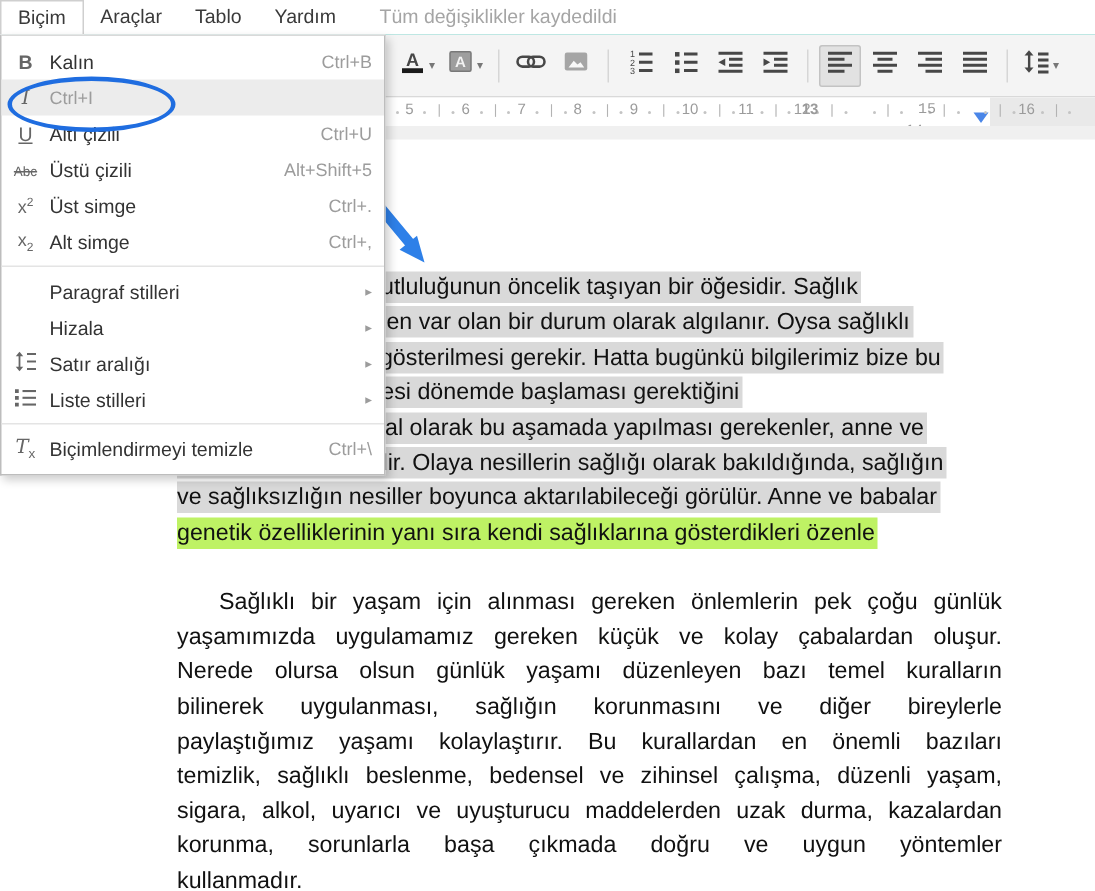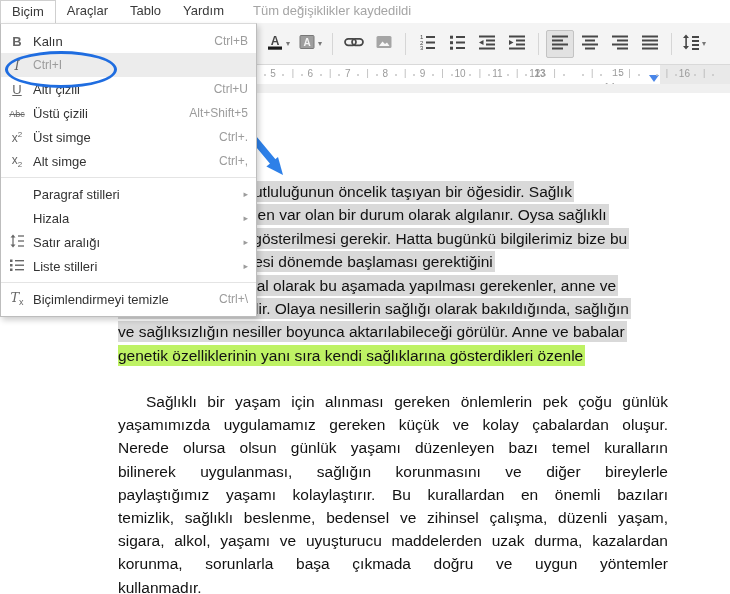--- a/index.html
+++ b/index.html
@@ -280,21 +280,21 @@
       <div class="p1-line"><span style="background: rgb(217, 217, 217);">ve sağlıksızlığın nesiller boyunca aktarılabileceği görülür. Anne ve babalar</span></div>
       <div class="p1-line"><span style="background: #bef264;">genetik özelliklerinin yanı sıra kendi sağlıklarına gösterdikleri özenle</span></div>
     </div>
   <div class="doc-p2">
       <div class="p2-line indent jline">Sağlıklı bir yaşam için alınması gereken önlemlerin pek çoğu günlük</div>
       <div class="p2-line jline">yaşamımızda uygulamamız gereken küçük ve kolay çabalardan oluşur.</div>
       <div class="p2-line jline">Nerede olursa olsun günlük yaşamı düzenleyen bazı temel kuralların</div>
       <div class="p2-line jline">bilinerek uygulanması, sağlığın korunmasını ve diğer bireylerle</div>
       <div class="p2-line jline">paylaştığımız yaşamı kolaylaştırır. Bu kurallardan en önemli bazıları</div>
       <div class="p2-line jline">temizlik, sağlıklı beslenme, bedensel ve zihinsel çalışma, düzenli yaşam,</div>
-      <div class="p2-line jline">sigara, alkol, yaşamı ve uyuşturucu maddelerden uzak durma, kazalardan</div>
+      <div class="p2-line jline">sigara, alkol, uyarıcı ve uyuşturucu maddelerden uzak durma, kazalardan</div>
       <div class="p2-line jline">korunma, sorunlarla başa çıkmada doğru ve uygun yöntemler</div>
       <div class="p2-line">kullanmadır.</div>
     </div>
 
   <div class="dropdown">
       <div class="dd-row">
         <span class="dd-icon"><span style="font-weight:bold;font-size:13px;">B</span></span>
         <span class="dd-label">Kalın</span>
         <span class="dd-shortcut">Ctrl+B</span>
       </div>

